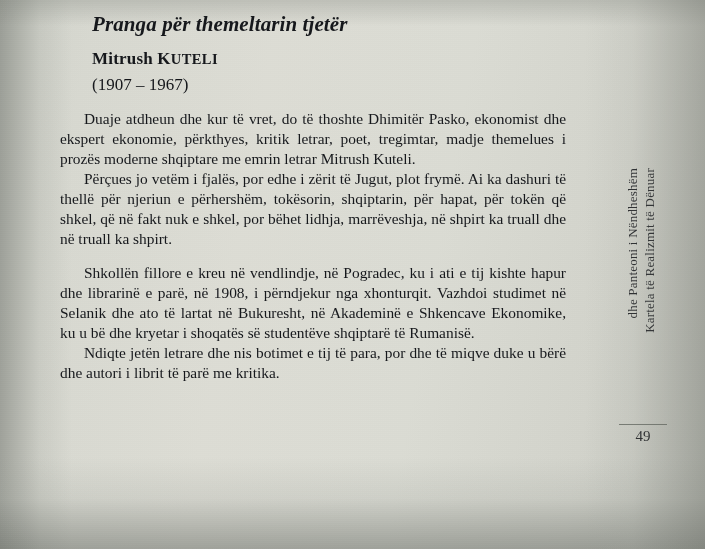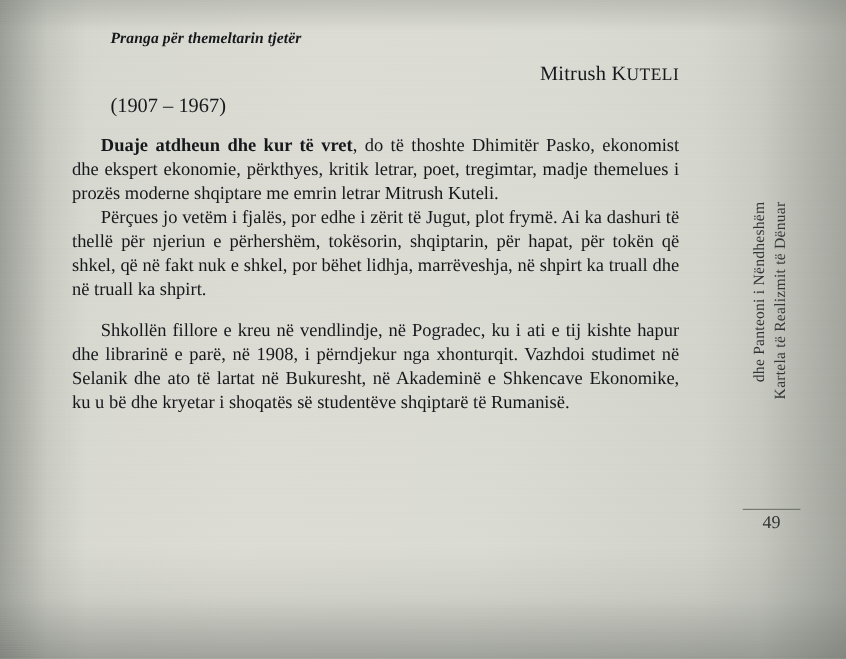--- a/index.html
+++ b/index.html
@@ -65,31 +65,30 @@
     position: absolute;
     left: 60px;
     top: 12px;
     width: 506px;
     color: #14161a;
   }
 
   .chapter-title {
     font-style: italic;
     font-weight: bold;
-    font-size: 13px;
+    font-size: 21px;
     letter-spacing: 0.1px;
-    margin: 12px 0 12px 32px;
+    margin: 0 0 12px 32px;
   }
 
   .author {
-    font-weight: normal;
+    font-weight: bold;
     font-size: 17px;
     margin: 0 0 6px 32px;
     letter-spacing: 0.2px;
-    text-align: right;
   }
   .author .smallcaps {
     font-size: 14.5px;
     letter-spacing: 0.4px;
   }
   .author .cap {
     font-size: 17px;
   }
 
   .years {
@@ -103,21 +102,21 @@
     text-align: justify;
     margin: 0;
     text-indent: 24px;
     -webkit-hyphens: none;
     hyphens: none;
   }
   p.body.tight {
     margin-top: 0;
   }
   p.body .lead {
-    font-weight: bold;
+    font-weight: normal;
   }
   .para-gap {
     height: 14px;
   }
 
   
   #side-head {
     position: absolute;
     right: 46px;
     top: 168px;
@@ -180,20 +179,21 @@
     <div class="years">(1907 – 1967)</div>
 
     <p class="body"><span class="lead">Duaje atdheun dhe kur të vret</span><span>, do të thoshte Dhimitër Pasko, ekonomist dhe ekspert ekonomie, përkthyes, kritik letrar, poet, tregimtar, madje themelues i prozës moderne shqiptare me emrin letrar Mitrush Kuteli.</span></p>
 
     <p class="body tight">Përçues jo vetëm i fjalës, por edhe i zërit të Jugut, plot frymë. Ai ka dashuri të thellë për njeriun e përhershëm, tokësorin, shqiptarin, për hapat, për tokën që shkel, që në fakt nuk e shkel, por bëhet lidhja, marrëveshja, në shpirt ka truall dhe në truall ka shpirt.</p>
 
     <div class="para-gap"></div>
 
     <p class="body">Shkollën fillore e kreu në vendlindje, në Pogradec, ku i ati e tij kishte hapur dhe librarinë e parë, në 1908, i përndjekur nga xhonturqit. Vazhdoi studimet në Selanik dhe ato të lartat në Bukuresht, në Akademinë e Shkencave Ekonomike, ku u bë dhe kryetar i shoqatës së studentëve shqiptarë të Rumanisë.</p>
 
+    <p class="body tight">Ndiqte jetën letrare dhe nis botimet e tij të para, por dhe të miqve duke u bërë dhe autori i librit të parë me kritika.</p>
   </div>
 
   <div id="side-head">
     <div class="vline l1">Kartela të Realizmit të Dënuar</div>
     <div class="vline l2">dhe  Panteoni i Nëndheshëm</div>
   </div>
 
   <div id="folio">49</div>
 
   <div class="grain"></div>

